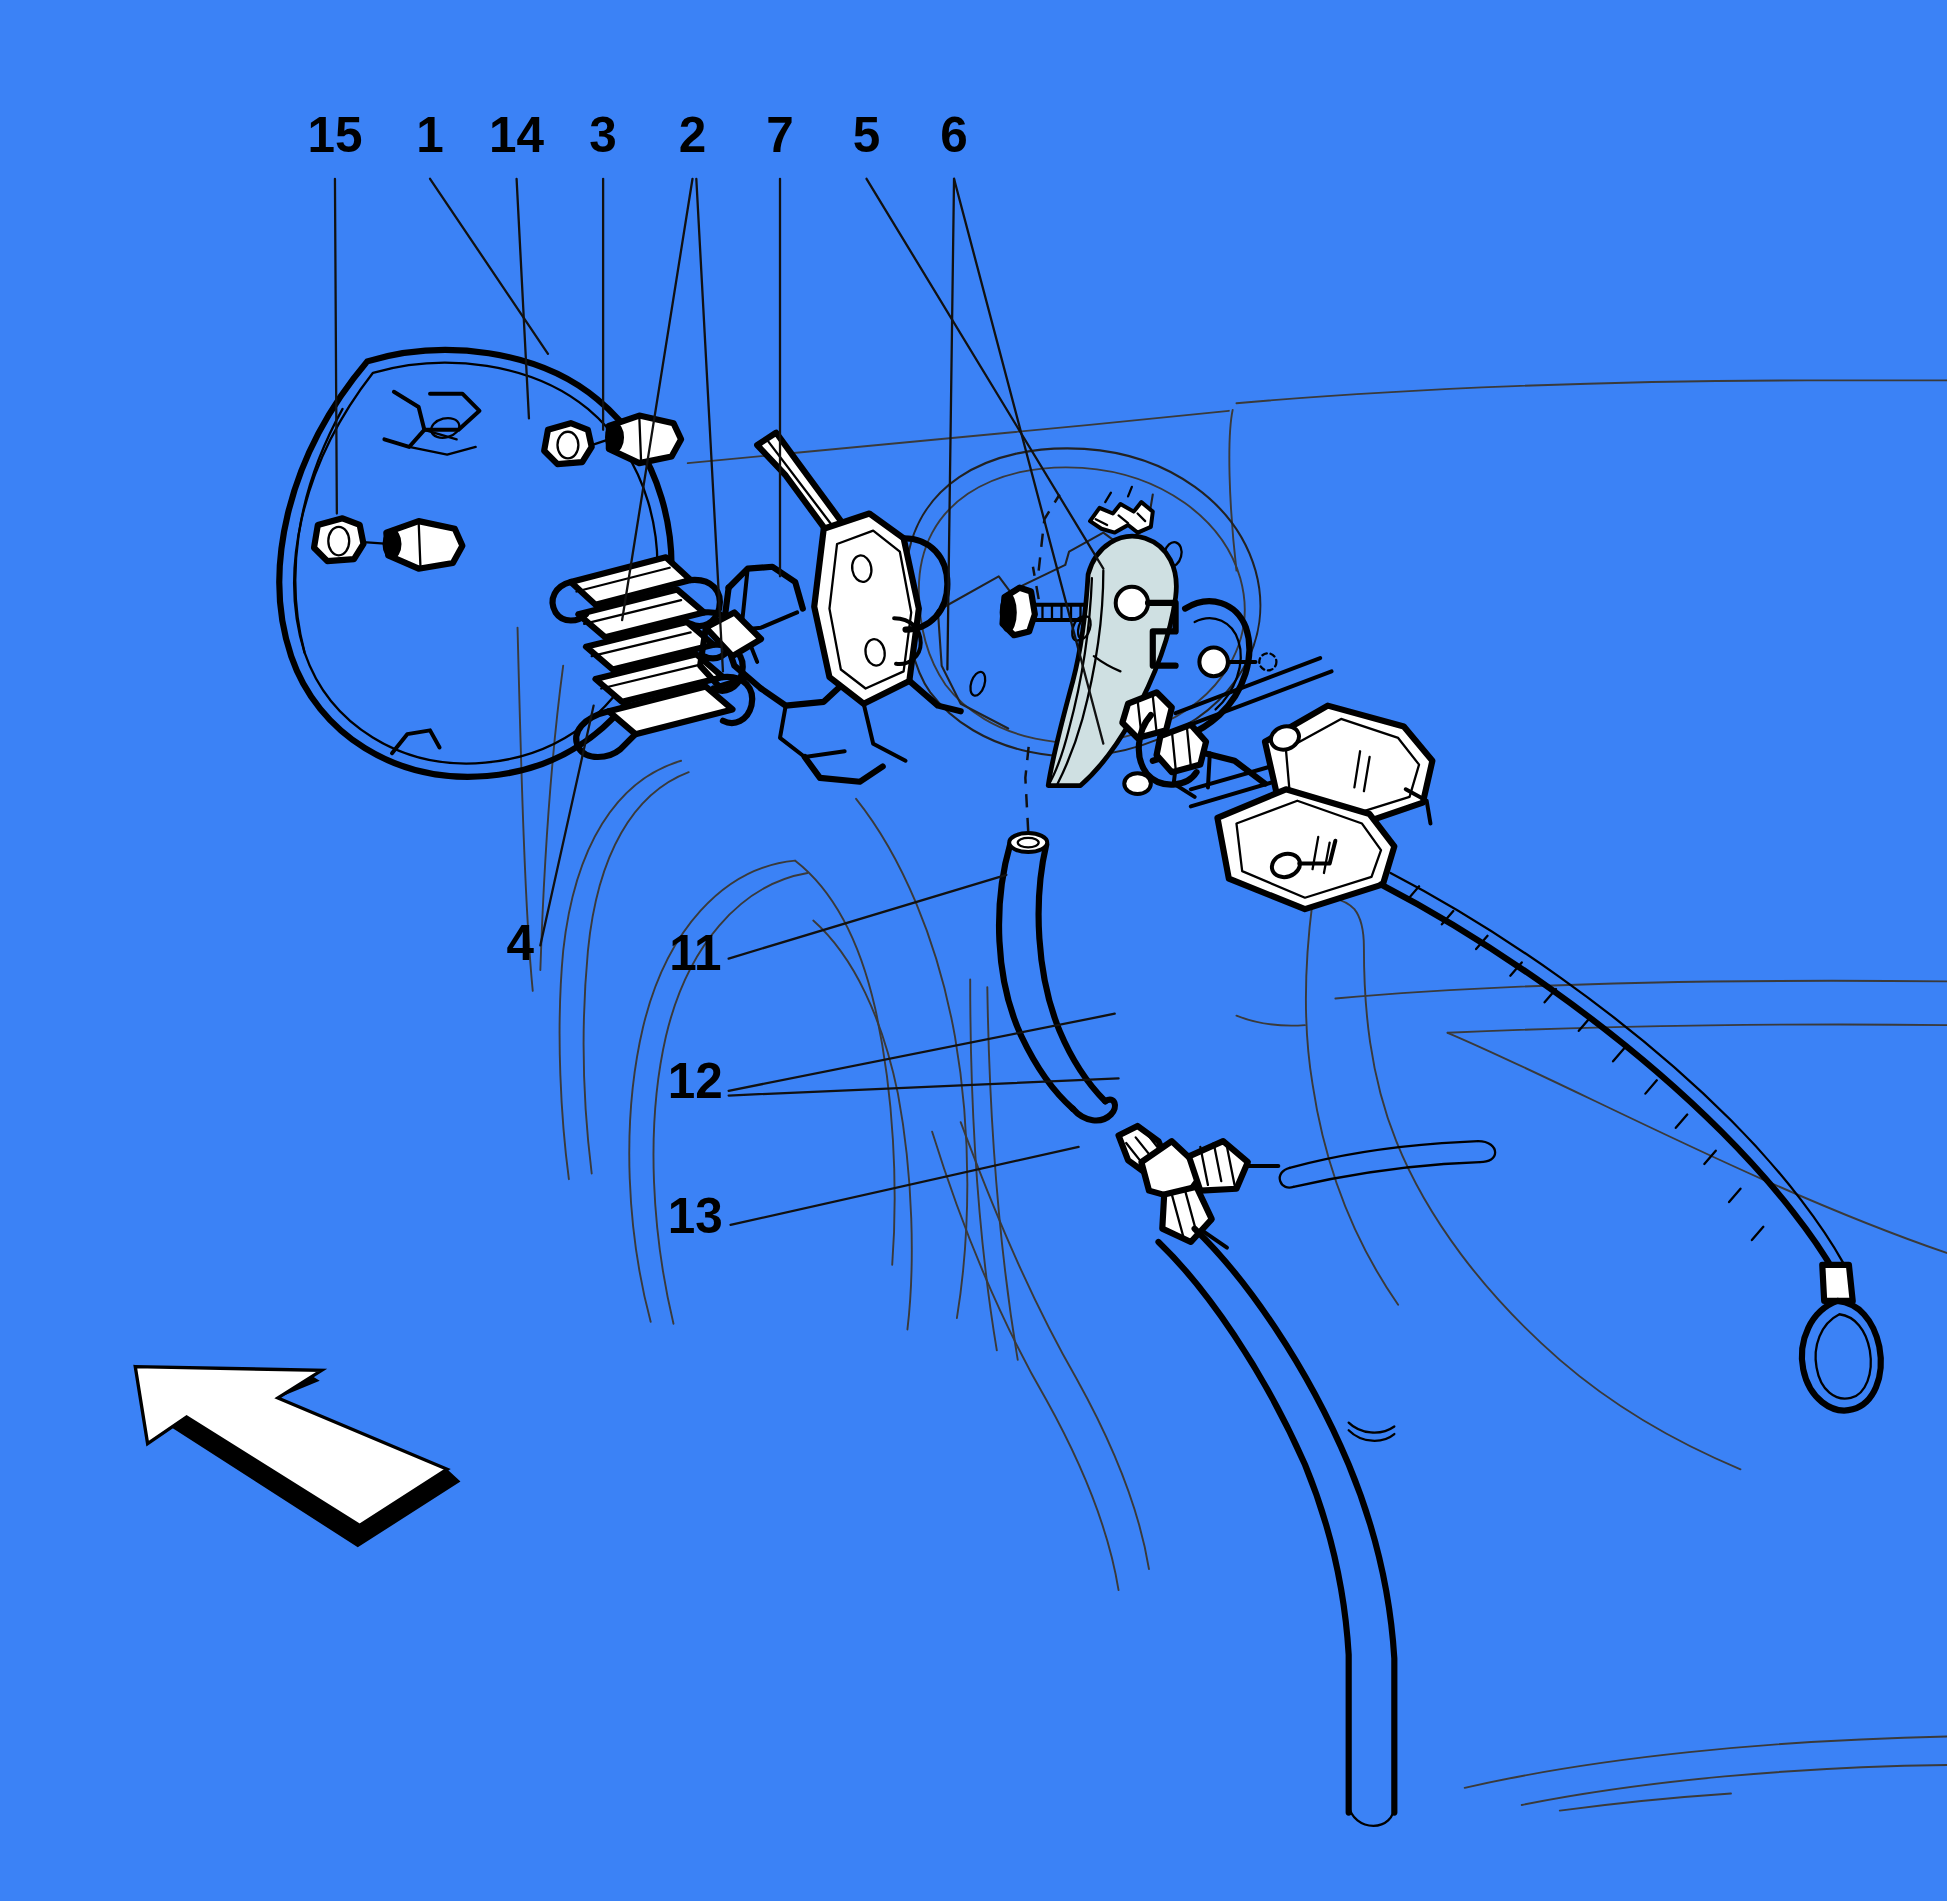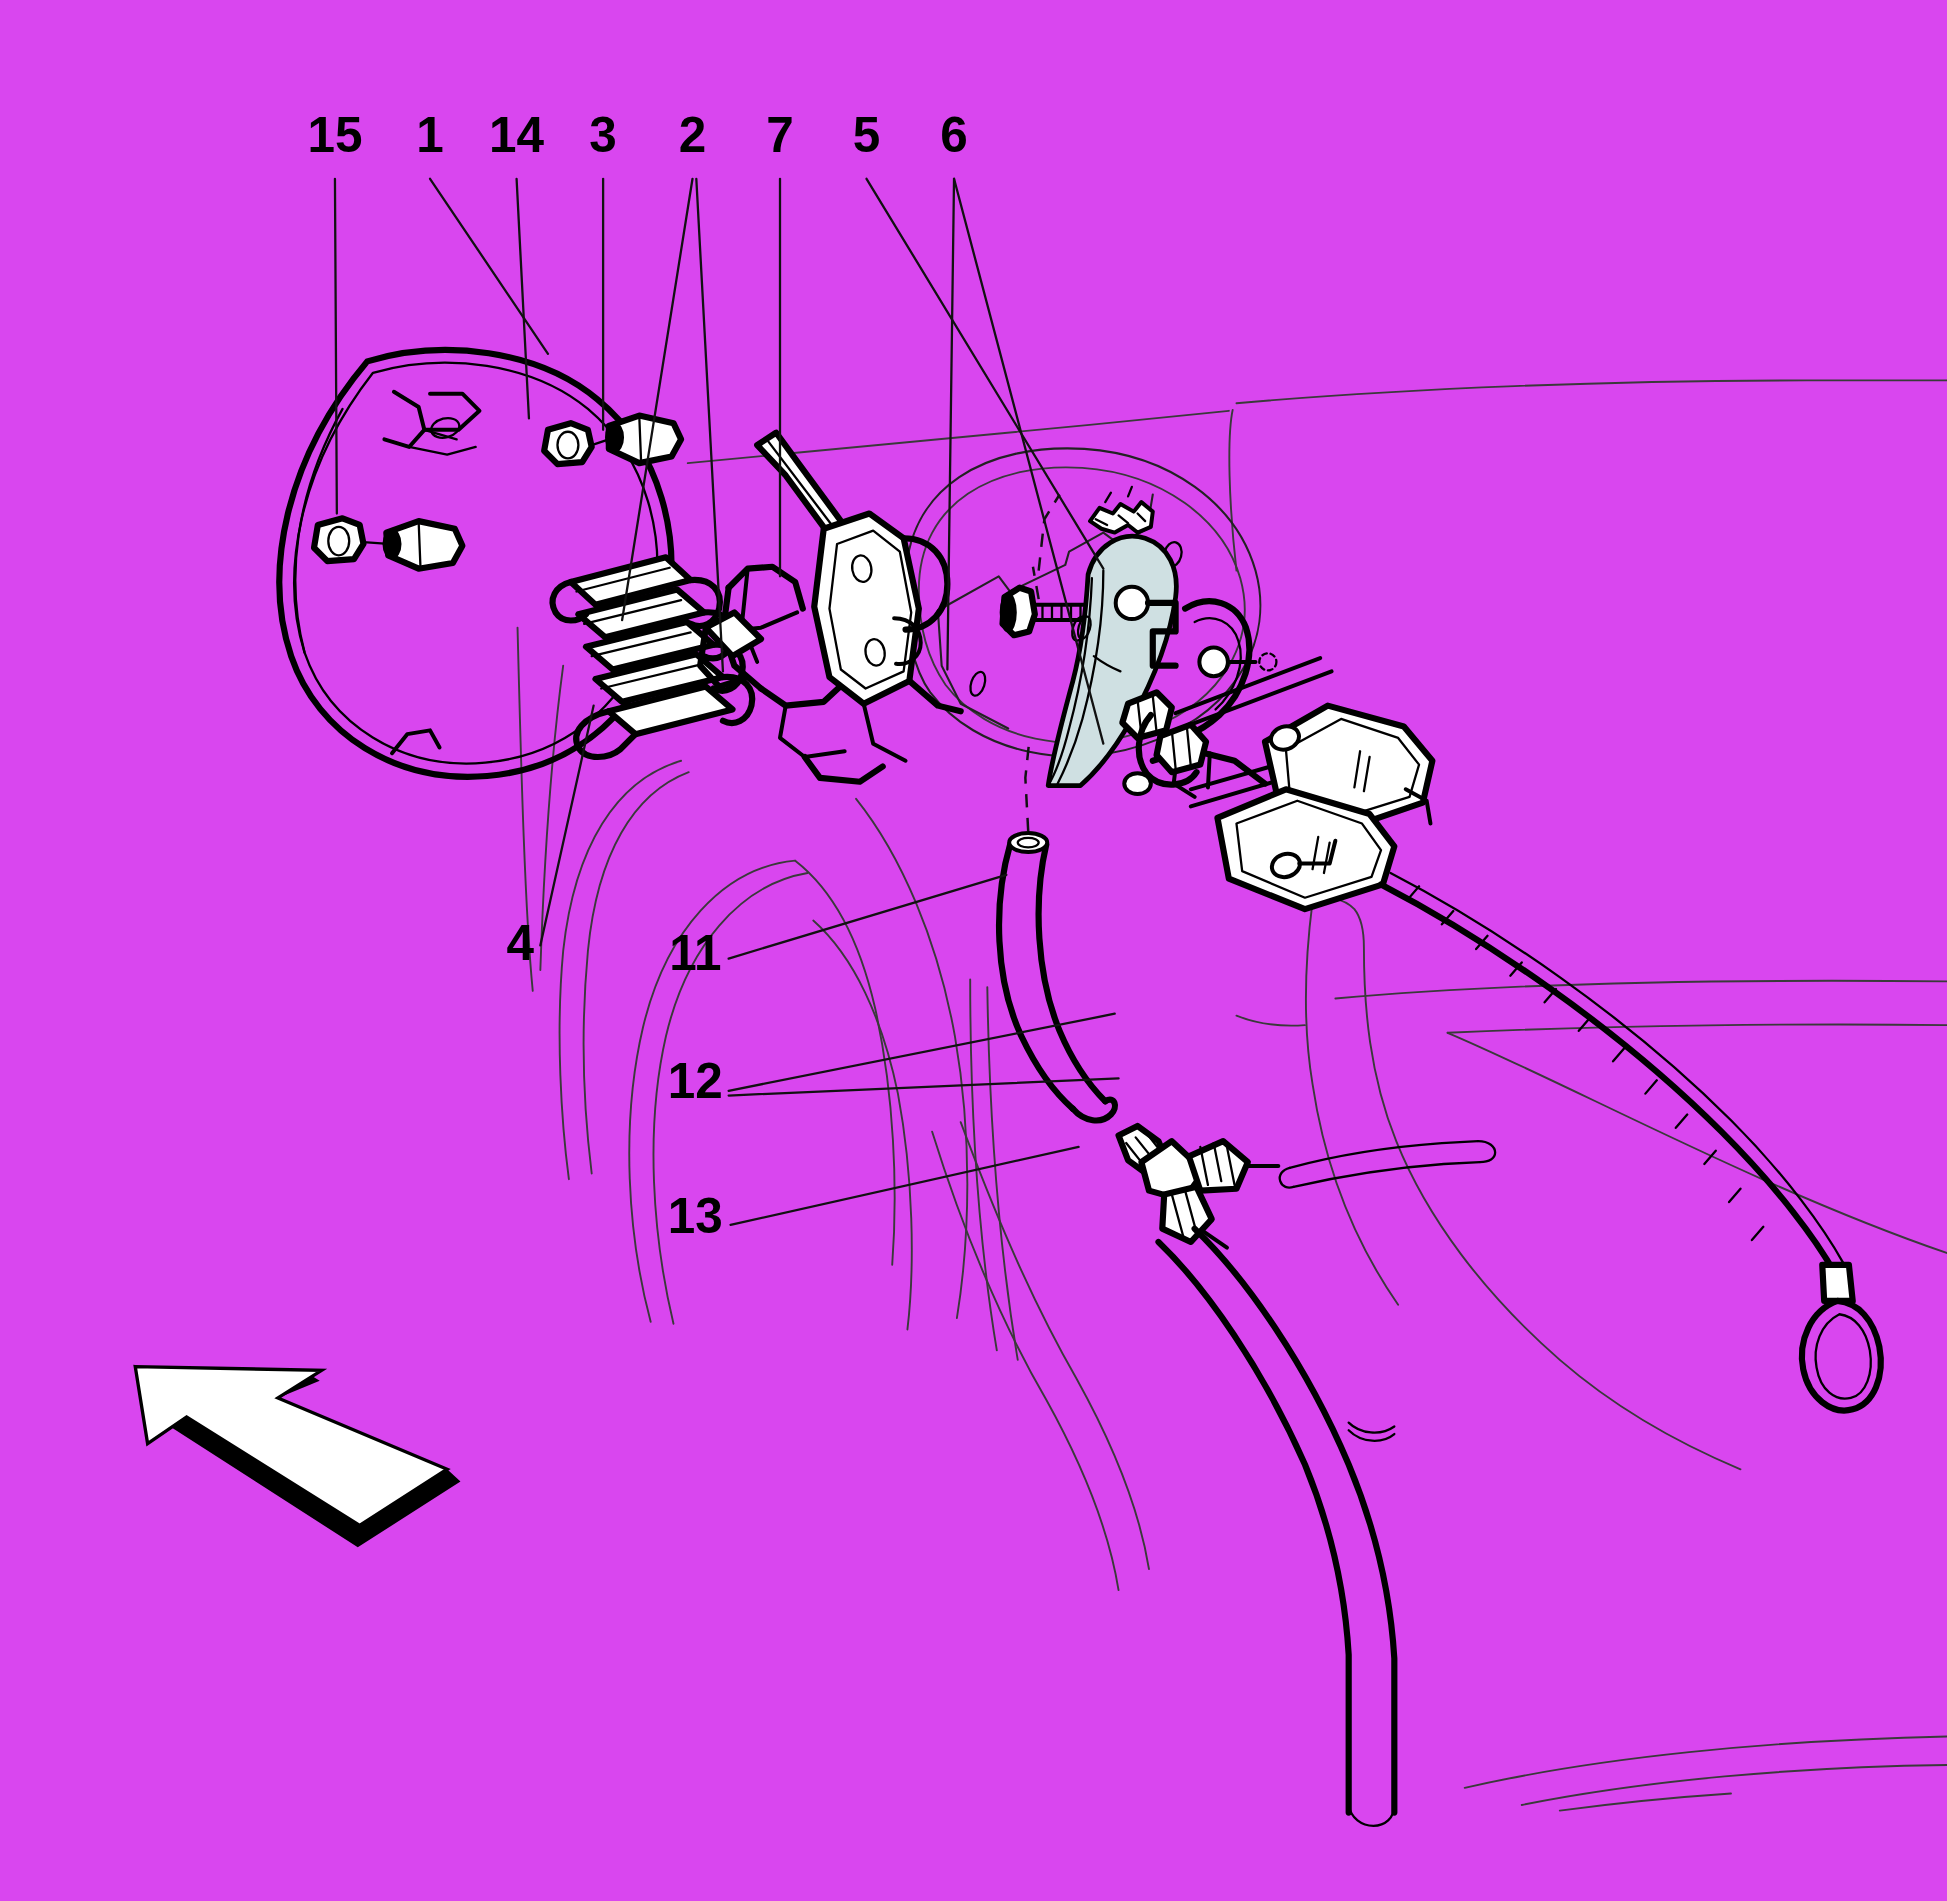--- a/index.html
+++ b/index.html
@@ -7,21 +7,21 @@
     padding: 0;
     background: #ffffff;
   }
   body {
     font-family: "Liberation Sans", sans-serif;
   }
   #stage {
     position: relative;
     width: 1948px;
     height: 1901px;
-    background: #d946ef;
+    background: #3b82f6;
     overflow: hidden;
   }
   #stage svg {
     position: absolute;
     left: 0;
     top: 0;
     width: 1948px;
     height: 1901px;
     display: block;
   }

